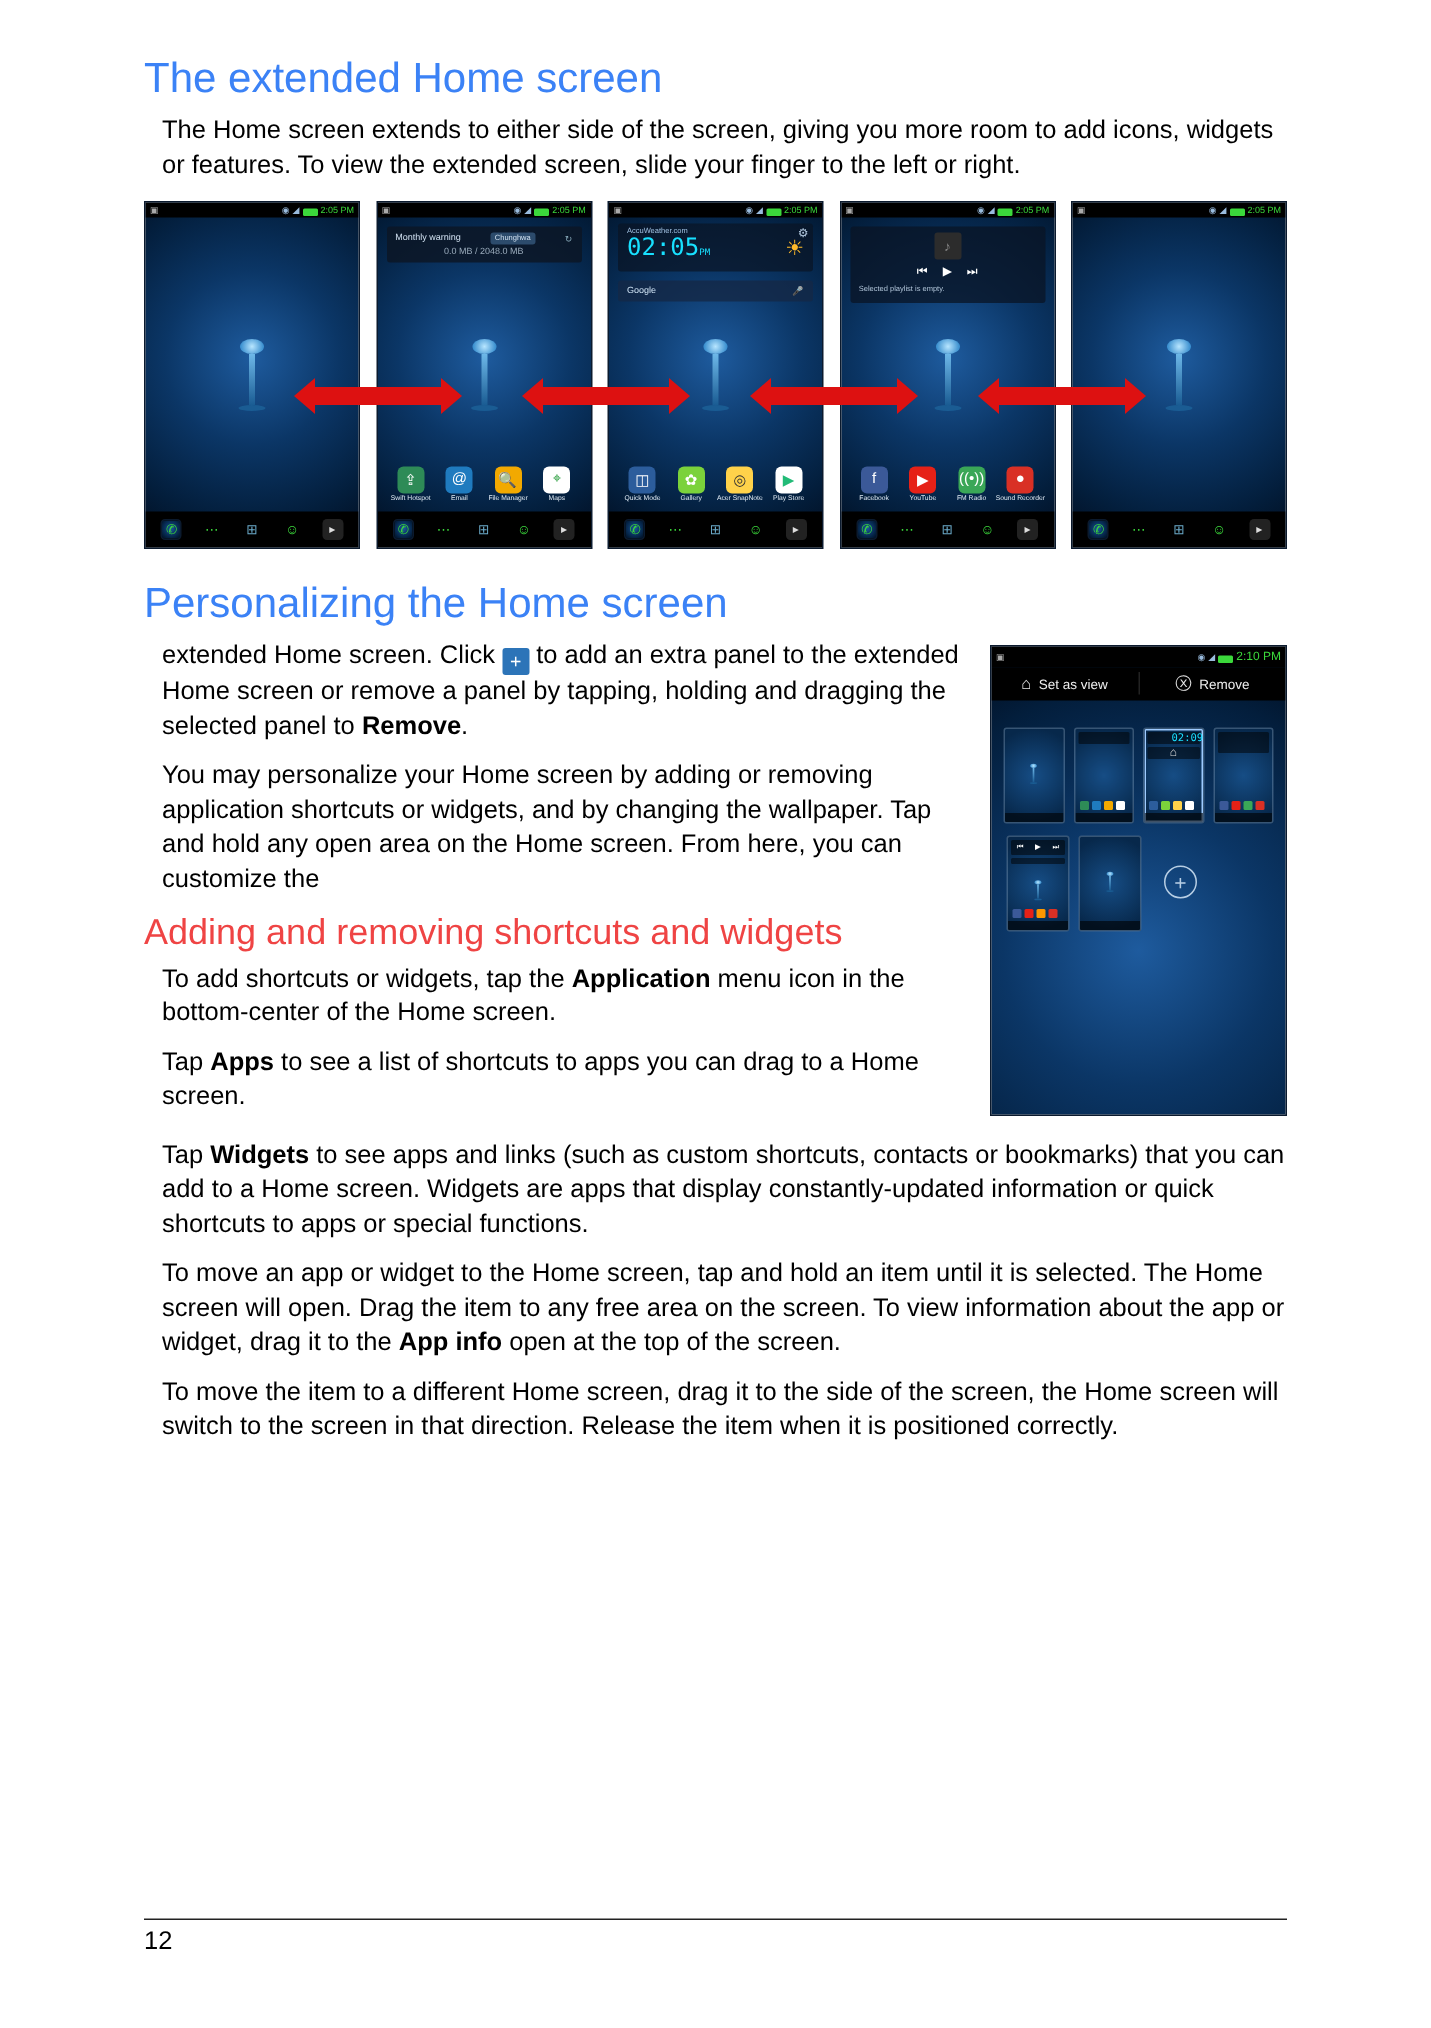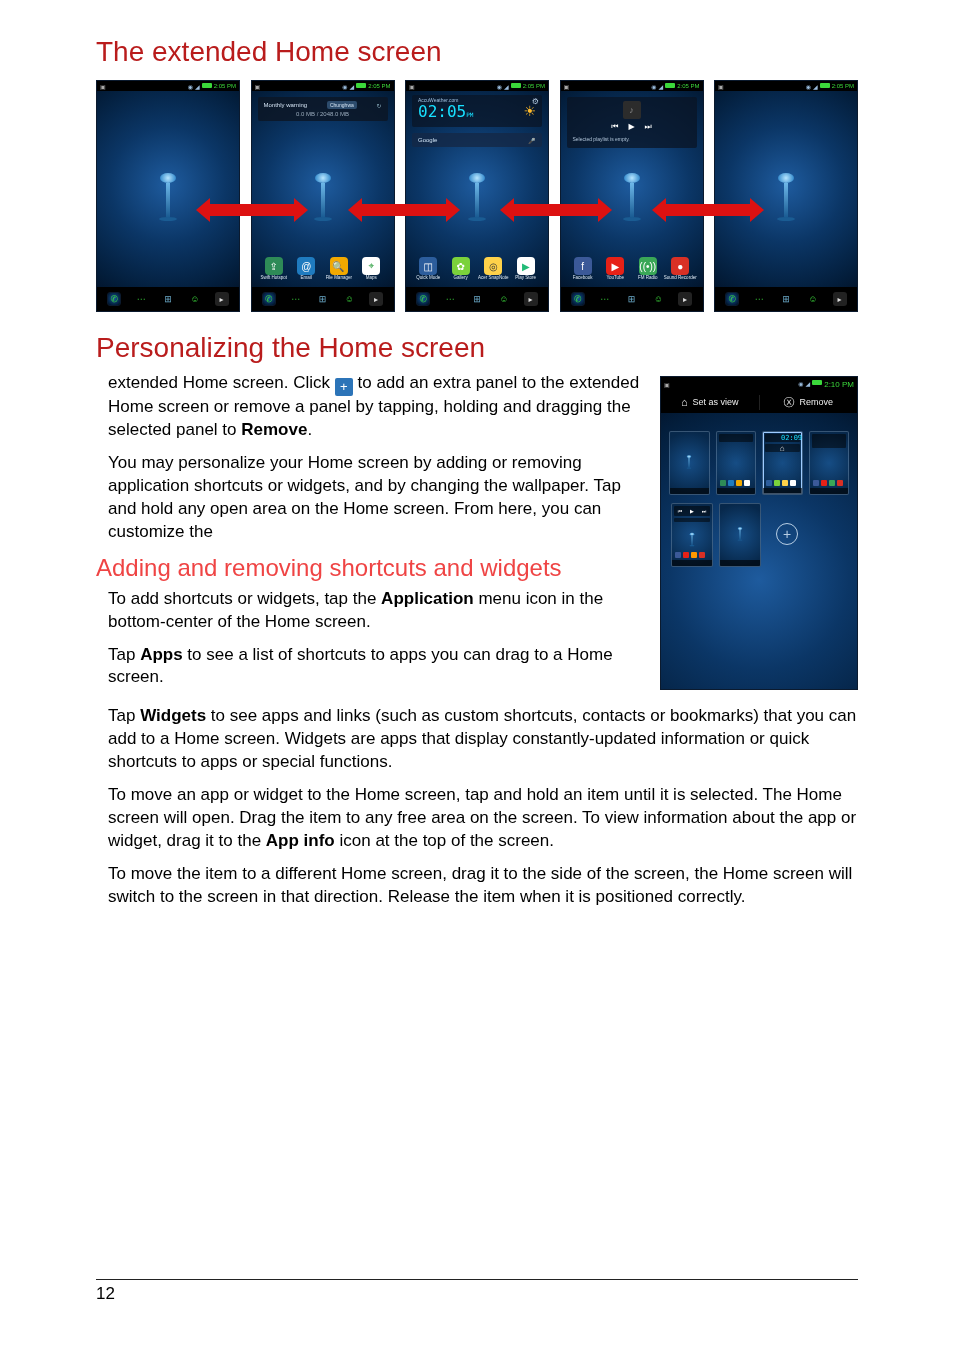--- a/index.html
+++ b/index.html
@@ -12,21 +12,21 @@
     position: relative;
     box-sizing: border-box;
   }
   .page {
     padding: 30px 96px 0 96px;
   }
   h2.section {
     font-size: 28px;
     font-weight: normal;
     margin: 6px 0 8px 0;
-    color: #b91c1c;
+    color: #3b82f6;
   }
   h3.subsection {
     font-size: 24px;
     font-weight: normal;
     margin: 10px 0 6px 0;
     color: #ef4444;
   }
   p.body {
     font-size: 17px;
     line-height: 1.35;
@@ -70,21 +70,21 @@
     height: 10px;
     background: #000;
     display: flex;
     align-items: center;
     justify-content: space-between;
     padding: 0 3px;
     font-size: 6px;
   }
   .statusbar .left-ic { color:#aaa; font-size:6px; }
   .statusbar .right {
-    display:flex; align-items:flex-start; gap:2px;
+    display:flex; align-items:flex-end; gap:2px;
   }
   .sig { color:#9bd; font-size:6px; }
   .batt {
     width:10px; height:5px; background:#3bd83b; border-radius:1px;
   }
   .clock { color:#3bd83b; font-size:6px; }
   .wallpaper-glass {
     position:absolute;
     left:50%; top:52%;
     transform:translate(-50%,-50%);
@@ -224,20 +224,21 @@
     font-size:17px;
   }
   .clear { clear:both; }
 </style>
 </head>
 <body>
 
 <div class="page">
 
   <h2 class="section">The extended Home screen</h2>
+  <p class="body">The Home screen extends to either side of the screen, giving you more room to add icons, widgets or features. To view the extended screen, slide your finger to the left or right.</p>
 
   <div class="phone-strip">
 
     <div class="arrow" style="left:114px; width:84px;"></div>
     <div class="arrow" style="left:266px; width:84px;"></div>
     <div class="arrow" style="left:418px; width:84px;"></div>
     <div class="arrow" style="left:570px; width:84px;"></div>
 
     <div class="phone">
       <div class="statusbar">
@@ -567,21 +568,21 @@
   <p class="body">
     <span>Tap </span><b>Apps</b><span> to see a list of shortcuts to apps you can drag to a Home screen.</span>
   </p>
 
   <div class="clear"></div>
 
   <p class="body">
     <span>Tap </span><b>Widgets</b><span> to see apps and links (such as custom shortcuts, contacts or bookmarks) that you can add to a Home screen. Widgets are apps that display constantly-updated information or quick shortcuts to apps or special functions.</span>
   </p>
   <p class="body">
-    <span>To move an app or widget to the Home screen, tap and hold an item until it is selected. The Home screen will open. Drag the item to any free area on the screen. To view information about the app or widget, drag it to the </span><b>App info</b><span> icon at the top of the screen.</span>
+    <span>To move an app or widget to the Home screen, tap and hold an item until it is selected. The Home screen will open. Drag the item to any free area on the screen. To view information about the app or widget, drag it to the </span><b>App info</b><span> open at the top of the screen.</span>
   </p>
   <p class="body">To move the item to a different Home screen, drag it to the side of the screen, the Home screen will switch to the screen in that direction. Release the item when it is positioned correctly.</p>
 
 </div>
 
 <div class="footer">
   <span>12</span>
 </div>
 
 </body></html>

